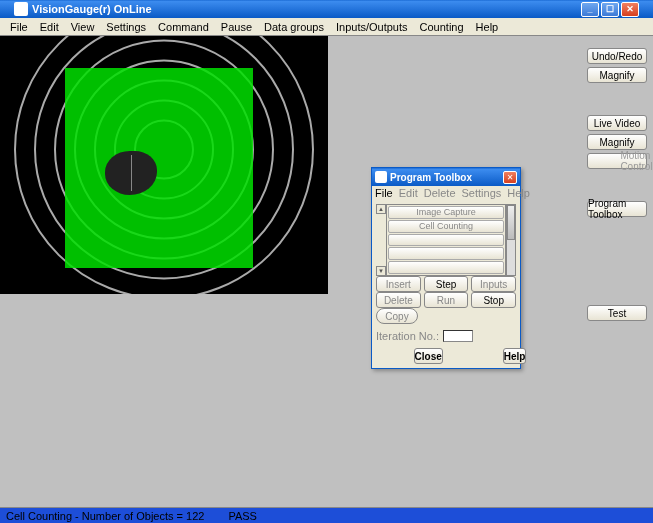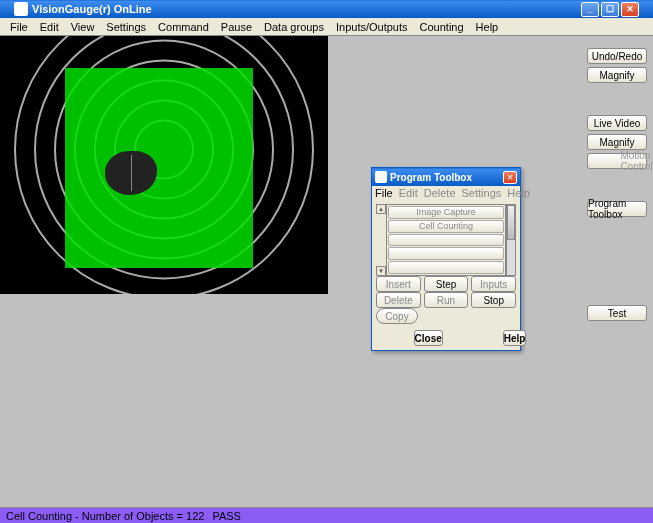--- a/index.html
+++ b/index.html
@@ -47,21 +47,21 @@
   .scroll { width: 10px; background: #ddd; border: 1px solid #888; position: relative; }
   .scroll .thumb { position: absolute; top: 0; left: 0; right: 0; height: 50%; background: linear-gradient(#eee,#bbb); border: 1px solid #888; }
   .btnrow { display: flex; gap: 3px; margin-top: 0; }
   .btnrow .b { flex: 1; background: linear-gradient(#fff,#e8e4d4); border: 1px solid #888; border-radius: 3px; height: 16px; font-size: 10px; display: flex; align-items: center; justify-content: center; color: #888; }
   .btnrow .b.active { color: #000; }
   .iter { display: flex; align-items: center; gap: 4px; margin-top: 6px; color: #888; font-size: 10px; }
   .iter .ibox { width: 30px; height: 12px; background: #fff; border: 1px inset #888; }
   .btmrow { display: flex; gap: 12px; justify-content: center; margin-top: 6px; }
   .btmrow .b2 { width: 50px; background: linear-gradient(#fff,#e8e4d4); border: 1px solid #888; border-radius: 3px; height: 16px; font-size: 10px; display: flex; align-items: center; justify-content: center; font-weight: bold; margin-left: 48px; }
   
-  .status { position: absolute; bottom: 0; left: 0; right: 0; height: 16px; background: #8b5cf6; border-top: 1px solid #888; padding: 1px 6px; font-size: 11px; display: flex; align-items: center; gap: 8px; }
+  .status { position: absolute; bottom: 0; left: 0; right: 0; height: 16px; background: #1d4ed8; border-top: 1px solid #888; padding: 1px 6px; font-size: 11px; display: flex; align-items: center; gap: 24px; }
 </style>
 </head>
 <body>
 
 <div class="titlebar">
   <div class="titlebar-icon"></div>
   <div class="titlebar-text">VisionGauge(r) OnLine</div>
   <div class="titlebar-btns">
     <div class="tbtn min">_</div>
     <div class="tbtn max">☐</div>
@@ -152,20 +152,24 @@
         <div class="b">Inputs</div>
       </div>
       <div class="btnrow">
         <div class="b">Delete</div>
         <div class="b">Run</div>
         <div class="b active">Stop</div>
       </div>
       <div class="btnrow">
         <div class="b" style="flex:0 0 42px;border-radius:8px;">Copy</div>
       </div>
+      <div class="iter">
+        <span>Iteration No.:</span>
+        <div class="ibox"></div>
+      </div>
       <div class="btmrow">
         <div class="b2">Close</div>
         <div class="b2">Help</div>
       </div>
     </div>
   </div>
 
 </div>
 
 <div class="status">

